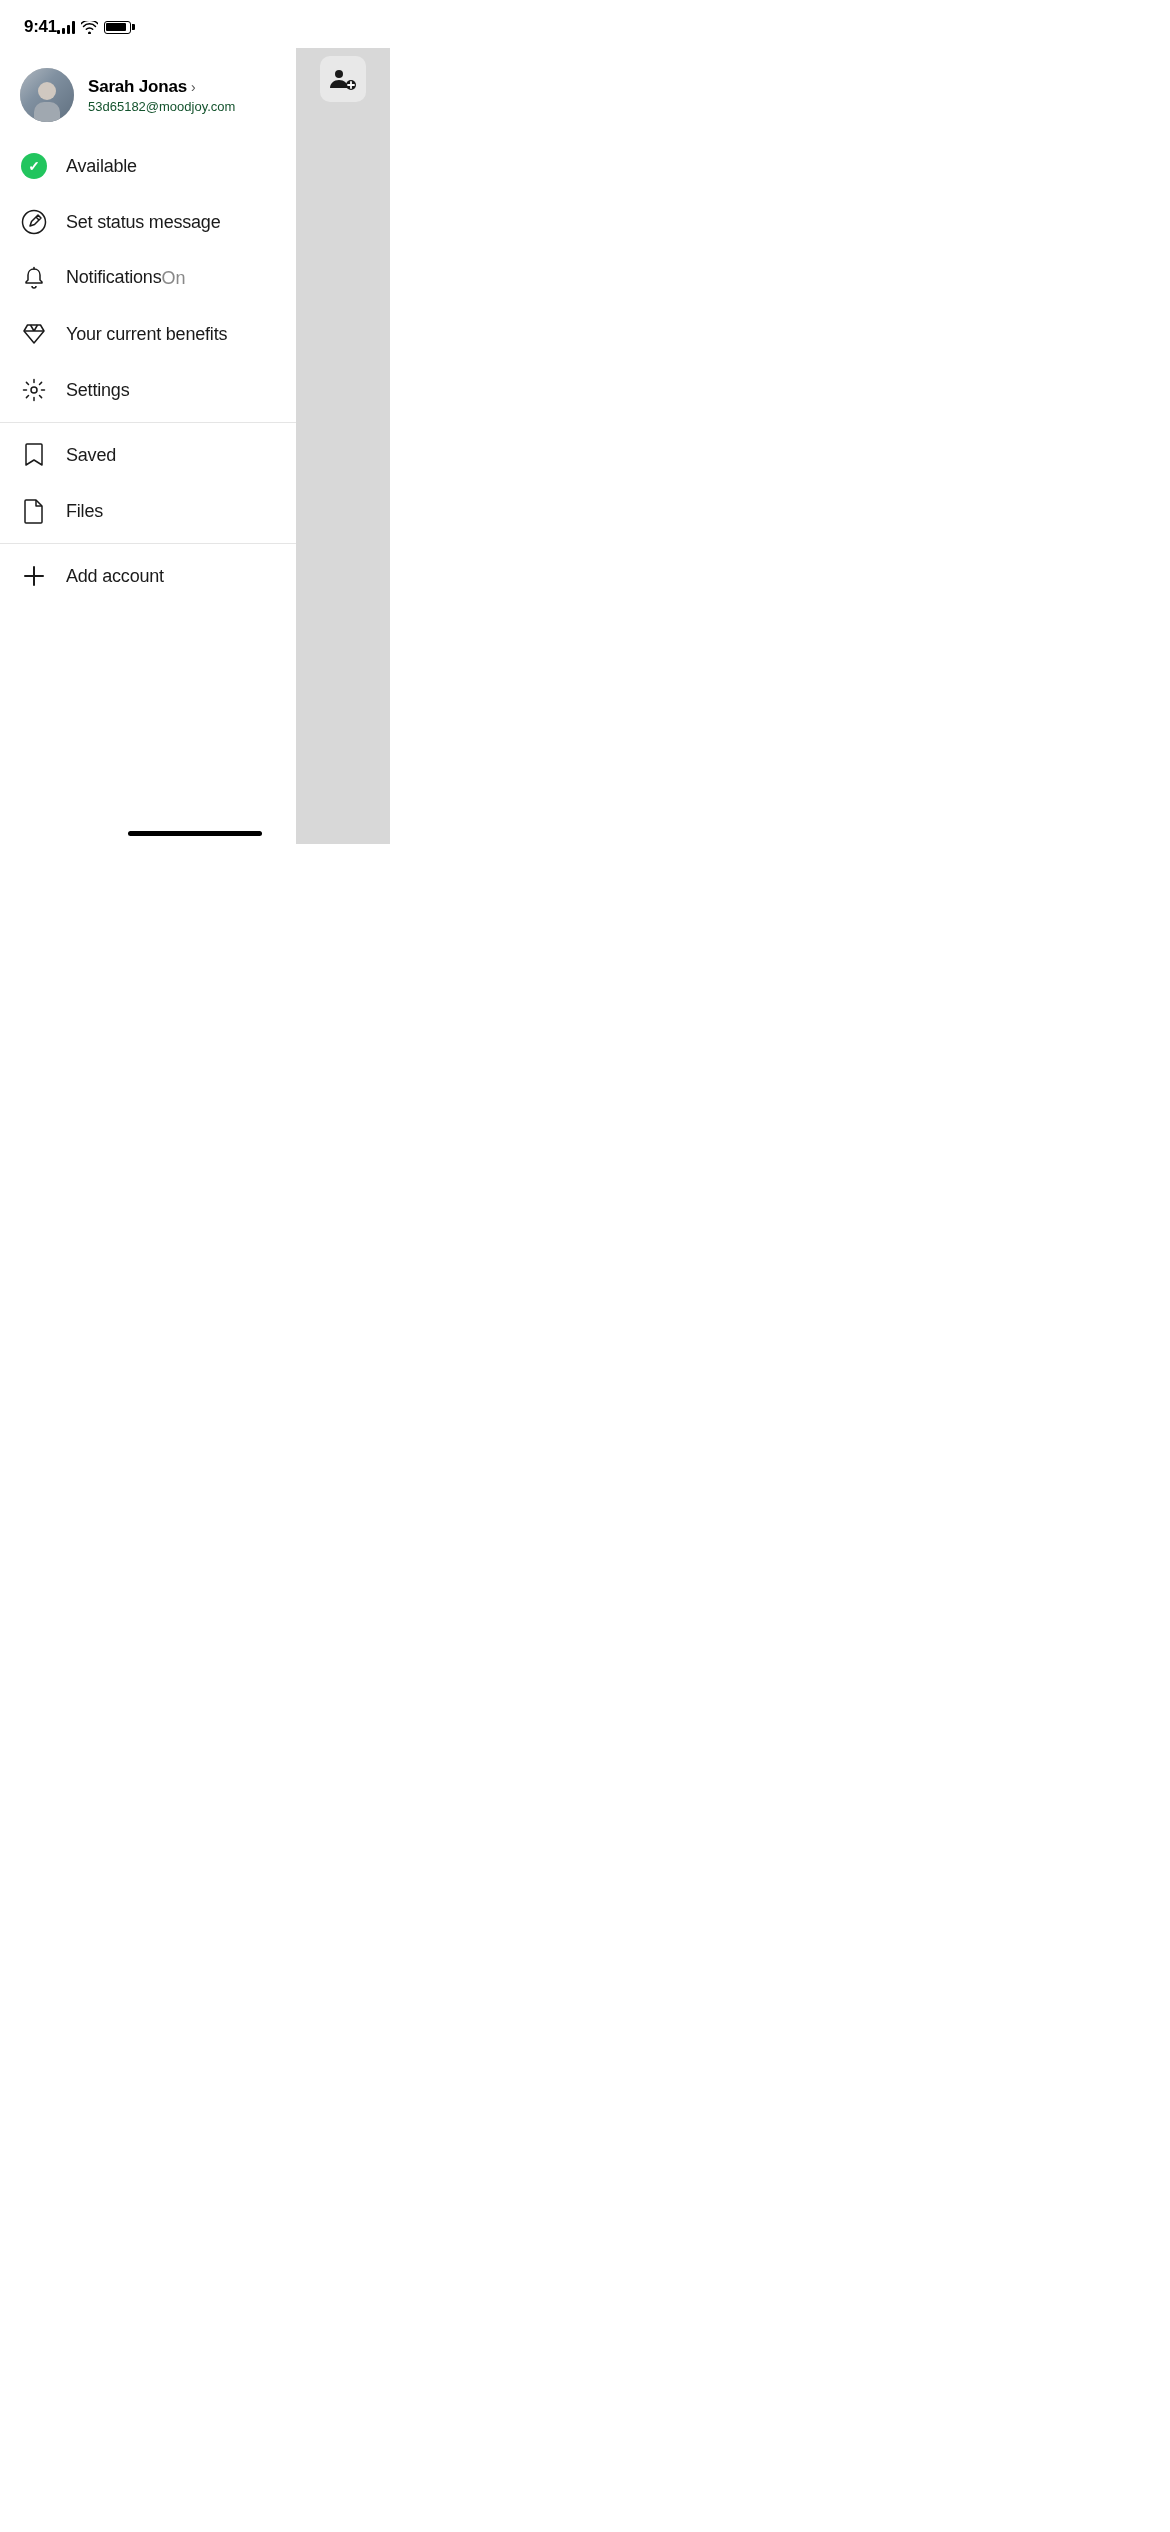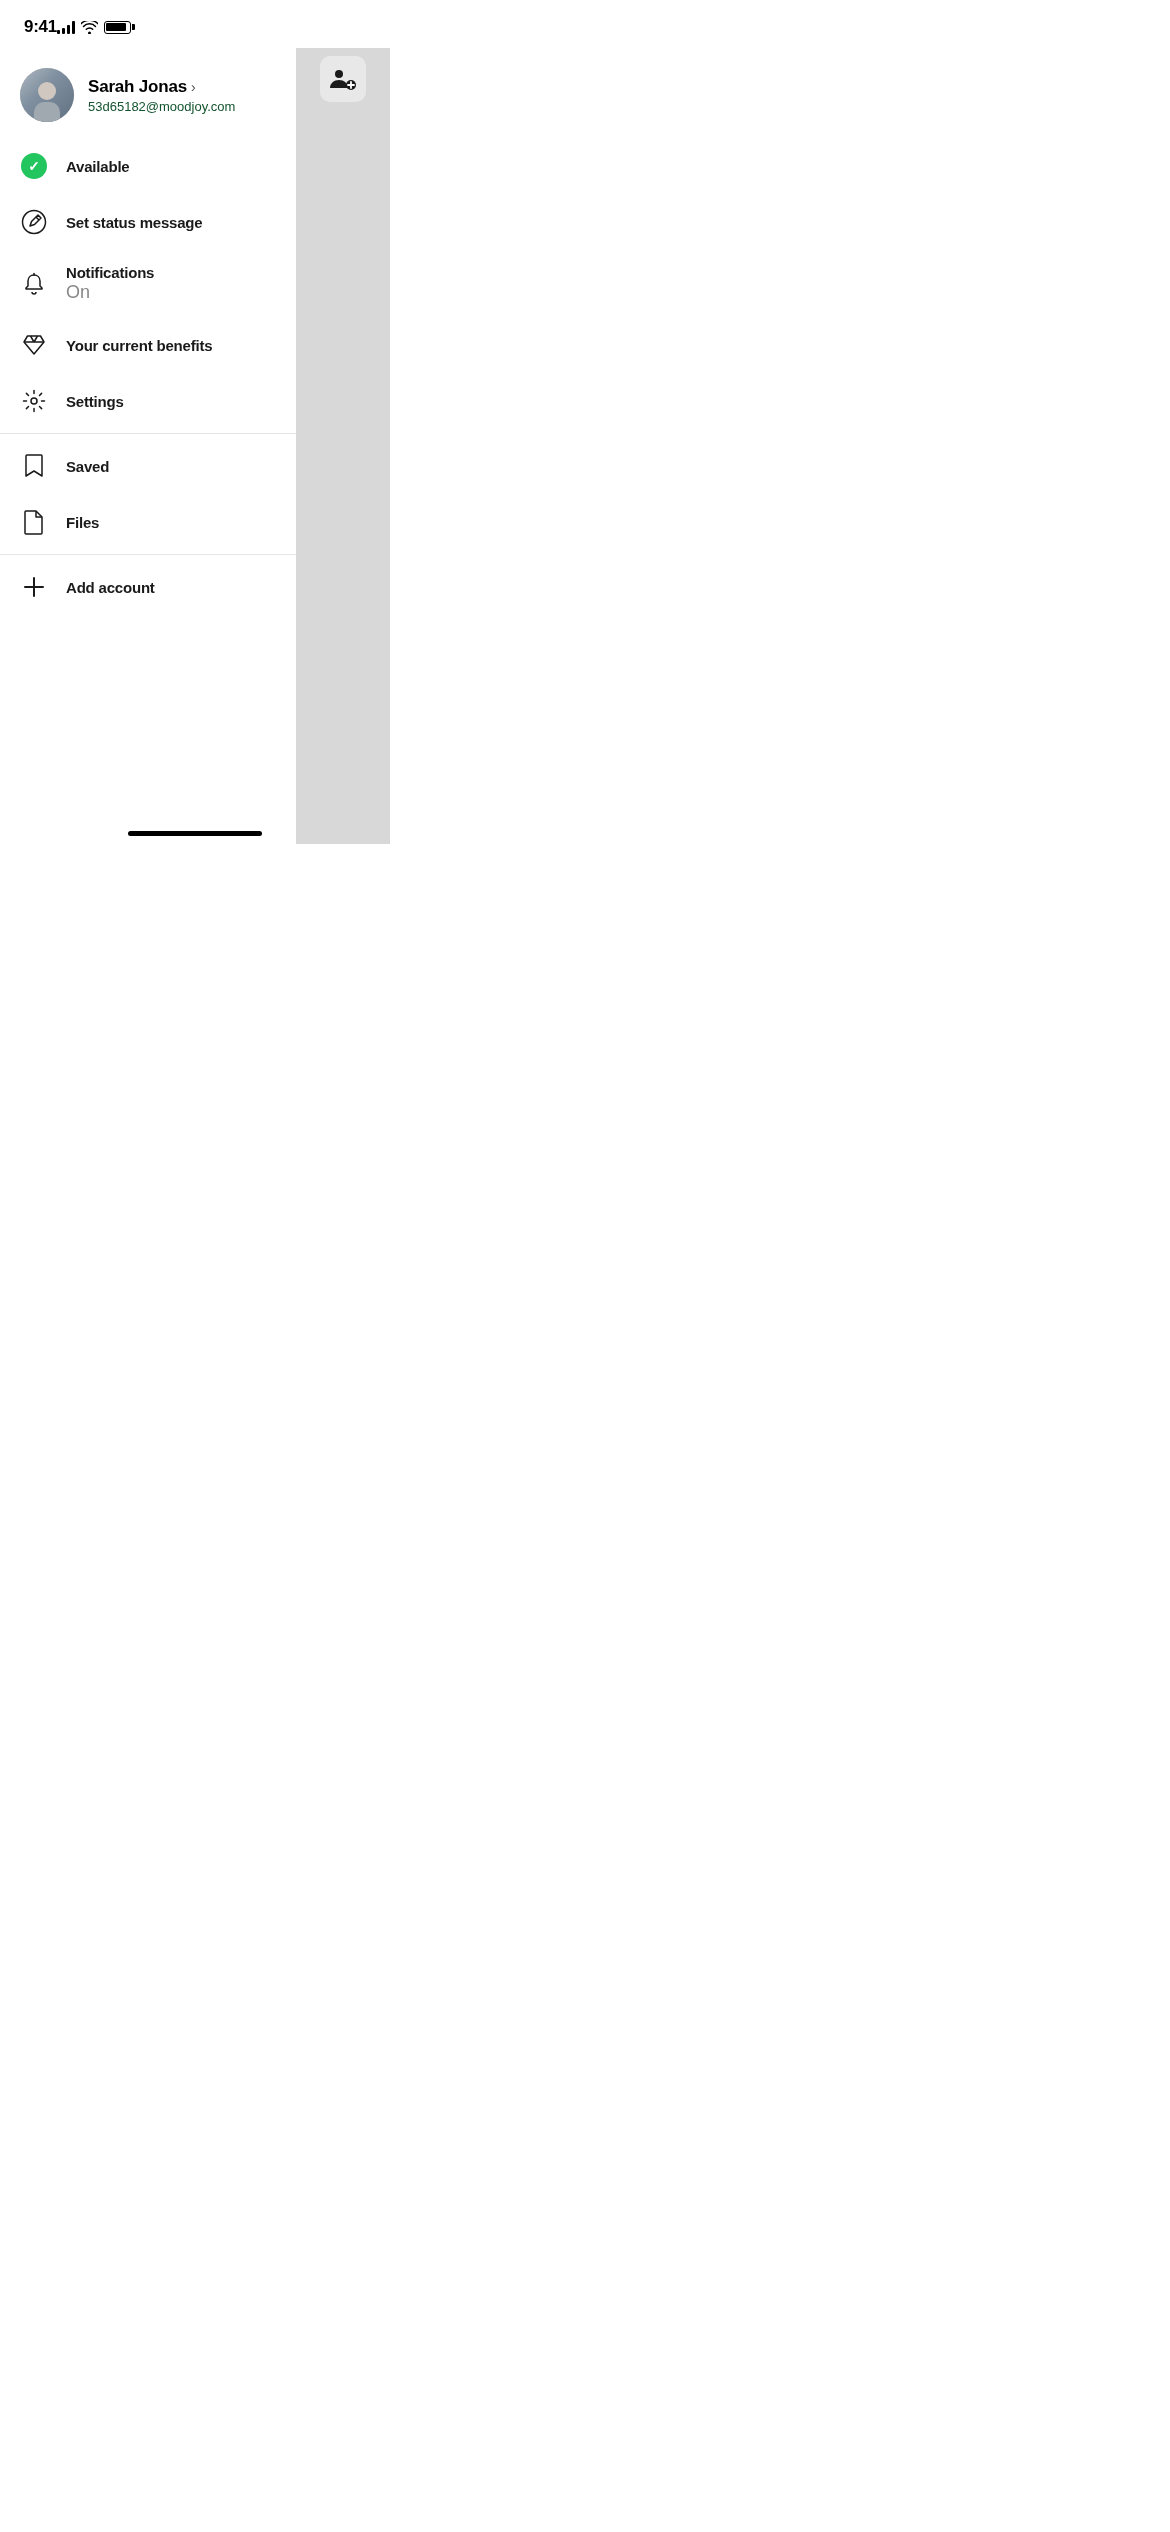--- a/index.html
+++ b/index.html
@@ -221,28 +221,27 @@
       width: 28px;
       height: 28px;
       display: flex;
       align-items: center;
       justify-content: center;
       flex-shrink: 0;
     }
 
     .menu-text-block {
       display: flex;
-      flex-direction: column;
     }
 
     .menu-label {
-      font-size: 15px;
+      font-size: 18px;
       color: #1a1a1a;
       letter-spacing: -0.2px;
-      font-weight: 700;
+      font-weight: 400;
     }
 
     .menu-sublabel {
       font-size: 18px;
       color: #888;
       margin-top: 1px;
     }
 
     .menu-label-purple {
       font-size: 17px;

